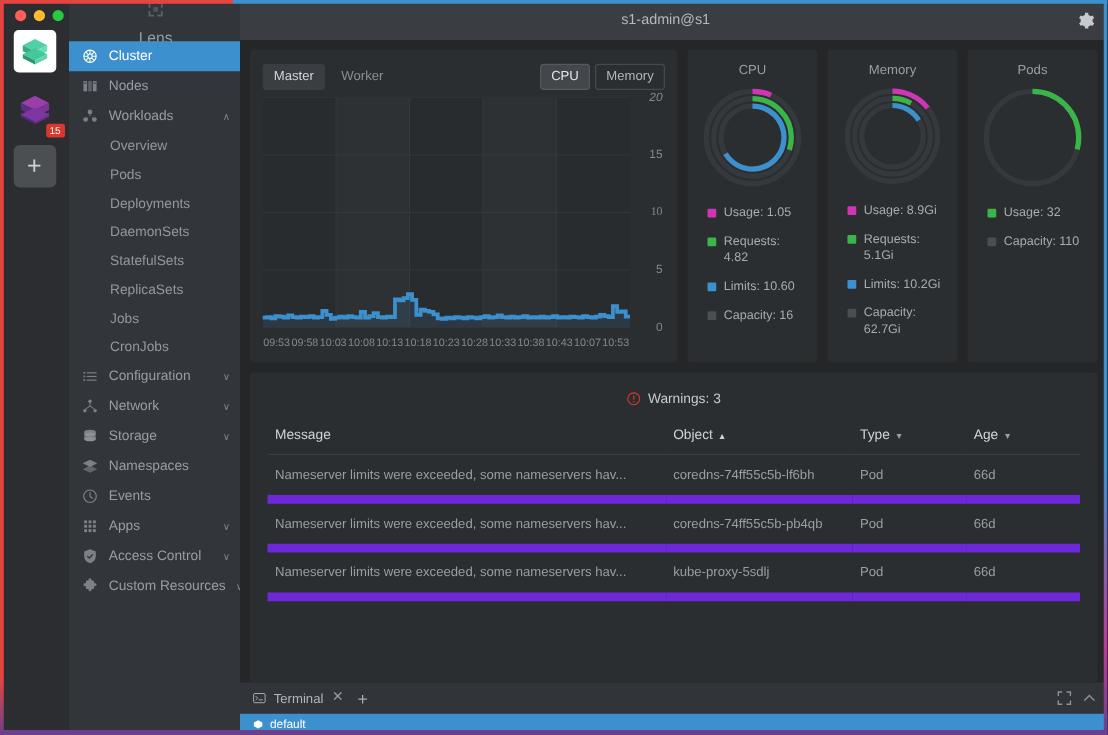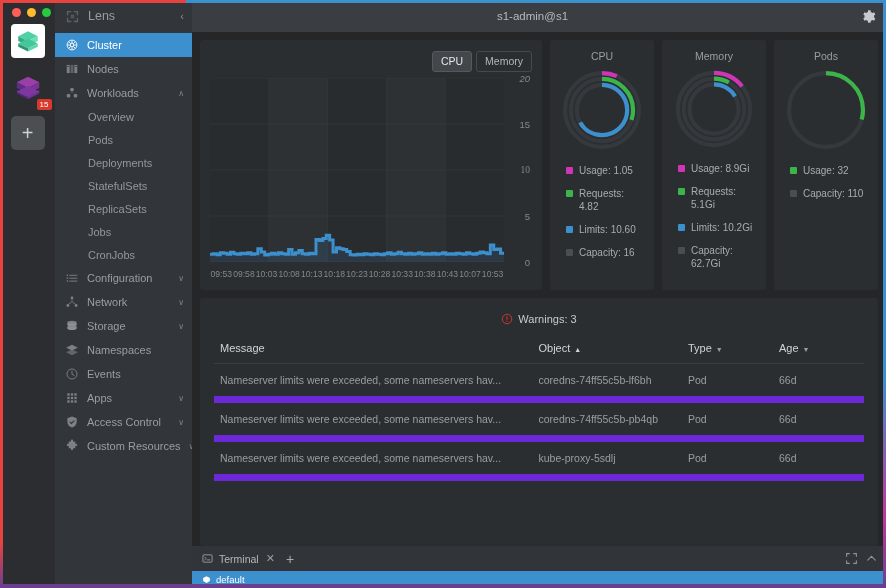--- a/index.html
+++ b/index.html
@@ -71,21 +71,21 @@
 
   
   .sidebar {
     width: 137px; flex: 0 0 137px;
     background: #32353a;
     display: flex; flex-direction: column;
     overflow: hidden;
   }
   .sidebar-head {
     height: 32px; display: flex; align-items: center;
-    padding: 0 8px 0 10px; gap: 8px;
+    padding: 0 8px 0 10px; gap: 8px; flex-direction: column;
   }
   .sidebar-logo { width: 15px; height: 15px; flex: 0 0 15px; opacity: .5; }
   .sidebar-title {
     flex: 1; color: #9a9da1; font-size: 12.5px;
   }
   .sidebar-collapse {
     color: #8a8d91; font-size: 11px; cursor: pointer; line-height: 1;
   }
   .nav { flex: 1; overflow: hidden; padding-top: 1px; }
   .nav-item {
@@ -312,20 +312,21 @@
             <circle cx="18" cy="16.5" r="3.2" fill="#9a9da1"></circle>
             <path d="M12 9v3M9 14l-1.5 1M15 14l1.5 1" stroke="#9a9da1" stroke-width="1.2" fill="none"></path>
           </svg>
           <span class="lbl">Workloads</span>
           <span class="chev">∧</span>
         </div>
 
         <div class="nav-sub">Overview</div>
         <div class="nav-sub">Pods</div>
         <div class="nav-sub">Deployments</div>
+        <div class="nav-sub">DaemonSets</div>
         <div class="nav-sub">StatefulSets</div>
         <div class="nav-sub">ReplicaSets</div>
         <div class="nav-sub">Jobs</div>
         <div class="nav-sub">CronJobs</div>
 
         <div class="nav-item">
           <svg class="ico" viewBox="0 0 24 24">
             <g fill="#9a9da1">
               <rect x="3" y="6" width="2.4" height="2.4"></rect>
                 <rect x="7.5" y="6.5" width="13.5" height="1.6"></rect>
@@ -424,20 +425,24 @@
           <path d="M12 8.3a3.7 3.7 0 100 7.4 3.7 3.7 0 000-7.4zm9 3.7c0-.6-.05-1.1-.14-1.65l2.1-1.6-2-3.46-2.5.95c-.83-.7-1.8-1.26-2.85-1.6L15.3 2h-4l-.3 2.64c-1.05.34-2.02.9-2.85 1.6l-2.5-.95-2 3.46 2.1 1.6C5.65 10.9 5.6 11.4 5.6 12s.05 1.1.14 1.65l-2.1 1.6 2 3.46 2.5-.95c.83.7 1.8 1.26 2.85 1.6l.3 2.64h4l.3-2.64c1.05-.34 2.02-.9 2.85-1.6l2.5.95 2-3.46-2.1-1.6c.1-.55.16-1.05.16-1.65z" fill="#c6c9cd"></path>
         </svg>
       </div>
 
       <div class="content">
 
         <div class="row-top">
 
           <div class="panel chart-panel">
             <div class="chart-toolbar">
+              <div class="btn-group">
+                <div class="tbtn sel">Master</div>
+                <div class="tbtn">Worker</div>
+              </div>
               <div class="btn-group right">
                 <div class="tbtn outline sel">CPU</div>
                 <div class="tbtn outline">Memory</div>
               </div>
             </div>
 
             <div class="plot-wrap">
               <div class="plot">
                 <svg id="line-chart" viewBox="0 0 600 320" preserveAspectRatio="none" style="width:100%;height:100%">
                     <rect x="0" y="0" width="120" height="320" fill="#292c2f"></rect>

